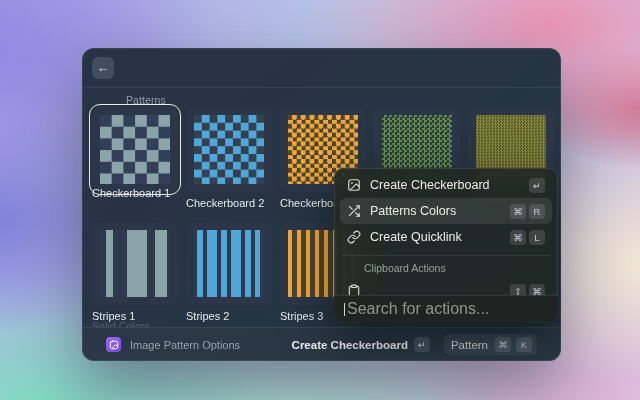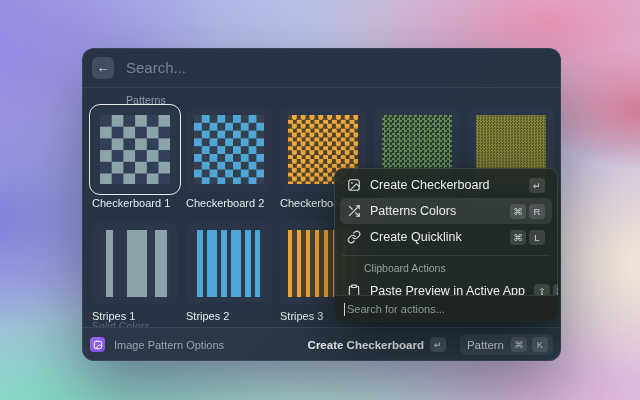--- a/index.html
+++ b/index.html
@@ -74,21 +74,21 @@
   .pat-checker5{ background:repeating-conic-gradient(#85853B 0% 25%, #565B2B 0% 50%); background-size:3px 3px; }
   .pat-stripes1{ background:linear-gradient(90deg,#2E3A4C 0 6px,#8AA4A9 6px 13px,#2E3A4C 13px 27px,#8AA4A9 27px 47px,#2E3A4C 47px 55px,#8AA4A9 55px 67px,#2E3A4C 67px 70px); }
   .pat-stripes2{ background:linear-gradient(90deg,#2E3A4C 0 3px,#4FA6D8 3px 9px,#2E3A4C 9px 13px,#4FA6D8 13px 23px,#2E3A4C 23px 27px,#4FA6D8 27px 33px,#2E3A4C 33px 37px,#4FA6D8 37px 47px,#2E3A4C 47px 51px,#4FA6D8 51px 57px,#2E3A4C 57px 61px,#4FA6D8 61px 66px,#2E3A4C 66px 70px); }
   .pat-stripes3{ background:repeating-linear-gradient(90deg,#F0A83C 0 4px,#4E452E 4px 9px); }
   .partial-label{ top:272px; left:10px; height:7px; overflow:hidden; opacity:.45; }
   
   .footer{
     position:absolute; left:0; right:0; bottom:0; height:34px;
     border-top:1px solid rgba(255,255,255,.08);
     background:rgba(255,255,255,.02);
-    display:flex; align-items:center; padding:0 8px;
+    display:flex; align-items:center; padding:0 24px;
   }
   .app-icon{
     width:15px; height:15px; border-radius:4px;
     background:linear-gradient(145deg,#9a6bf5,#7a4be0);
     display:flex; align-items:center; justify-content:center; color:#fff;
   }
   .footer-app-label{ margin-left:9px; font-size:11px; color:#99a3ae; }
   .footer-right{ margin-left:auto; display:flex; align-items:center; gap:6px; }
   .primary-action{ font-size:11.5px; font-weight:700; color:#eef1f4; }
   .kbd{
@@ -127,53 +127,52 @@
   .mi-keys{ margin-left:auto; display:flex; gap:3px; }
   .menu-divider{ height:1px; background:rgba(255,255,255,.09); margin:5px 2px; }
   .menu-section{ font-size:10.5px; color:#97a19a; margin:6px 8px 4px 24px; }
   .menu-footer{
     position:absolute; left:0; right:0; bottom:0; height:27px;
     border-top:1px solid rgba(255,255,255,.10);
     background:rgba(30,37,33,.85);
     display:flex; align-items:center; padding:0 10px;
   }
   .caret{ width:1px; height:13px; background:#cfd6cf; margin-right:2px; }
-  .menu-search-placeholder{ font-size:11px; color:#8d978f; }
+  .menu-search-placeholder{ font-size:16px; color:#8d978f; }
 </style>
 </head>
 <body>
 
 <div class="stage">
   <div class="window">
 
     <div class="search-bar">
       <div class="back-btn">
         <span>←</span>
       </div>
-      <input class="search-input" type="text" placeholder="Search..." style="">
     </div>
 
     <div class="section-label" style="left:10px; top:46px;margin-left:34px;">Patterns</div>
 
     <div class="tile selected" style="left:10px; top:59px;">
       <div class="pat pat-checker1"></div>
     </div>
     <div class="tile" style="left:104px; top:59px;">
       <div class="pat pat-checker2"></div>
     </div>
     <div class="tile" style="left:198px; top:59px;">
       <div class="pat pat-checker3"></div>
     </div>
     <div class="tile" style="left:292px; top:59px;">
       <div class="pat pat-checker4"></div>
     </div>
     <div class="tile" style="left:386px; top:59px;">
       <div class="pat pat-checker5"></div>
     </div>
-    <div class="tile-label" style="left:10px;  top:149px;">Checkerboard 1</div>
+    <div class="tile-label" style="left:10px;  top:139px;">Checkerboard 1</div>
     <div class="tile-label" style="left:104px; top:149px;">Checkerboard 2</div>
     <div class="tile-label" style="left:198px; top:149px;">Checkerboard 3</div>
 
     <div class="tile" style="left:10px; top:174px; height:83px;">
       <div class="pat pat-stripes1"></div>
     </div>
     <div class="tile" style="left:104px; top:174px; height:83px;">
       <div class="pat pat-stripes2"></div>
     </div>
     <div class="tile" style="left:198px; top:174px; height:83px;">
@@ -255,21 +254,20 @@
         <div class="menu-divider"></div>
         <div class="menu-section">Clipboard Actions</div>
 
         <div class="menu-item">
           <span class="mi-icon">
             <svg viewBox="0 0 24 24" fill="none" stroke="currentColor" stroke-width="2" stroke-linecap="round" stroke-linejoin="round">
               <rect x="8" y="2" width="8" height="4" rx="1"></rect>
               <path d="M16 4h2a2 2 0 0 1 2 2v14a2 2 0 0 1-2 2H6a2 2 0 0 1-2-2V6a2 2 0 0 1 2-2h2"></path>
             </svg>
             </span>
-          <span class="mi-label">Paste Preview in Active App</span>
           <span class="mi-keys">
             <span class="kbd">⇧</span>
             <span class="kbd">⌘</span>
 
           </span>
         </div>
       </div>
 
       <div class="menu-footer">
         <span class="caret"></span>

